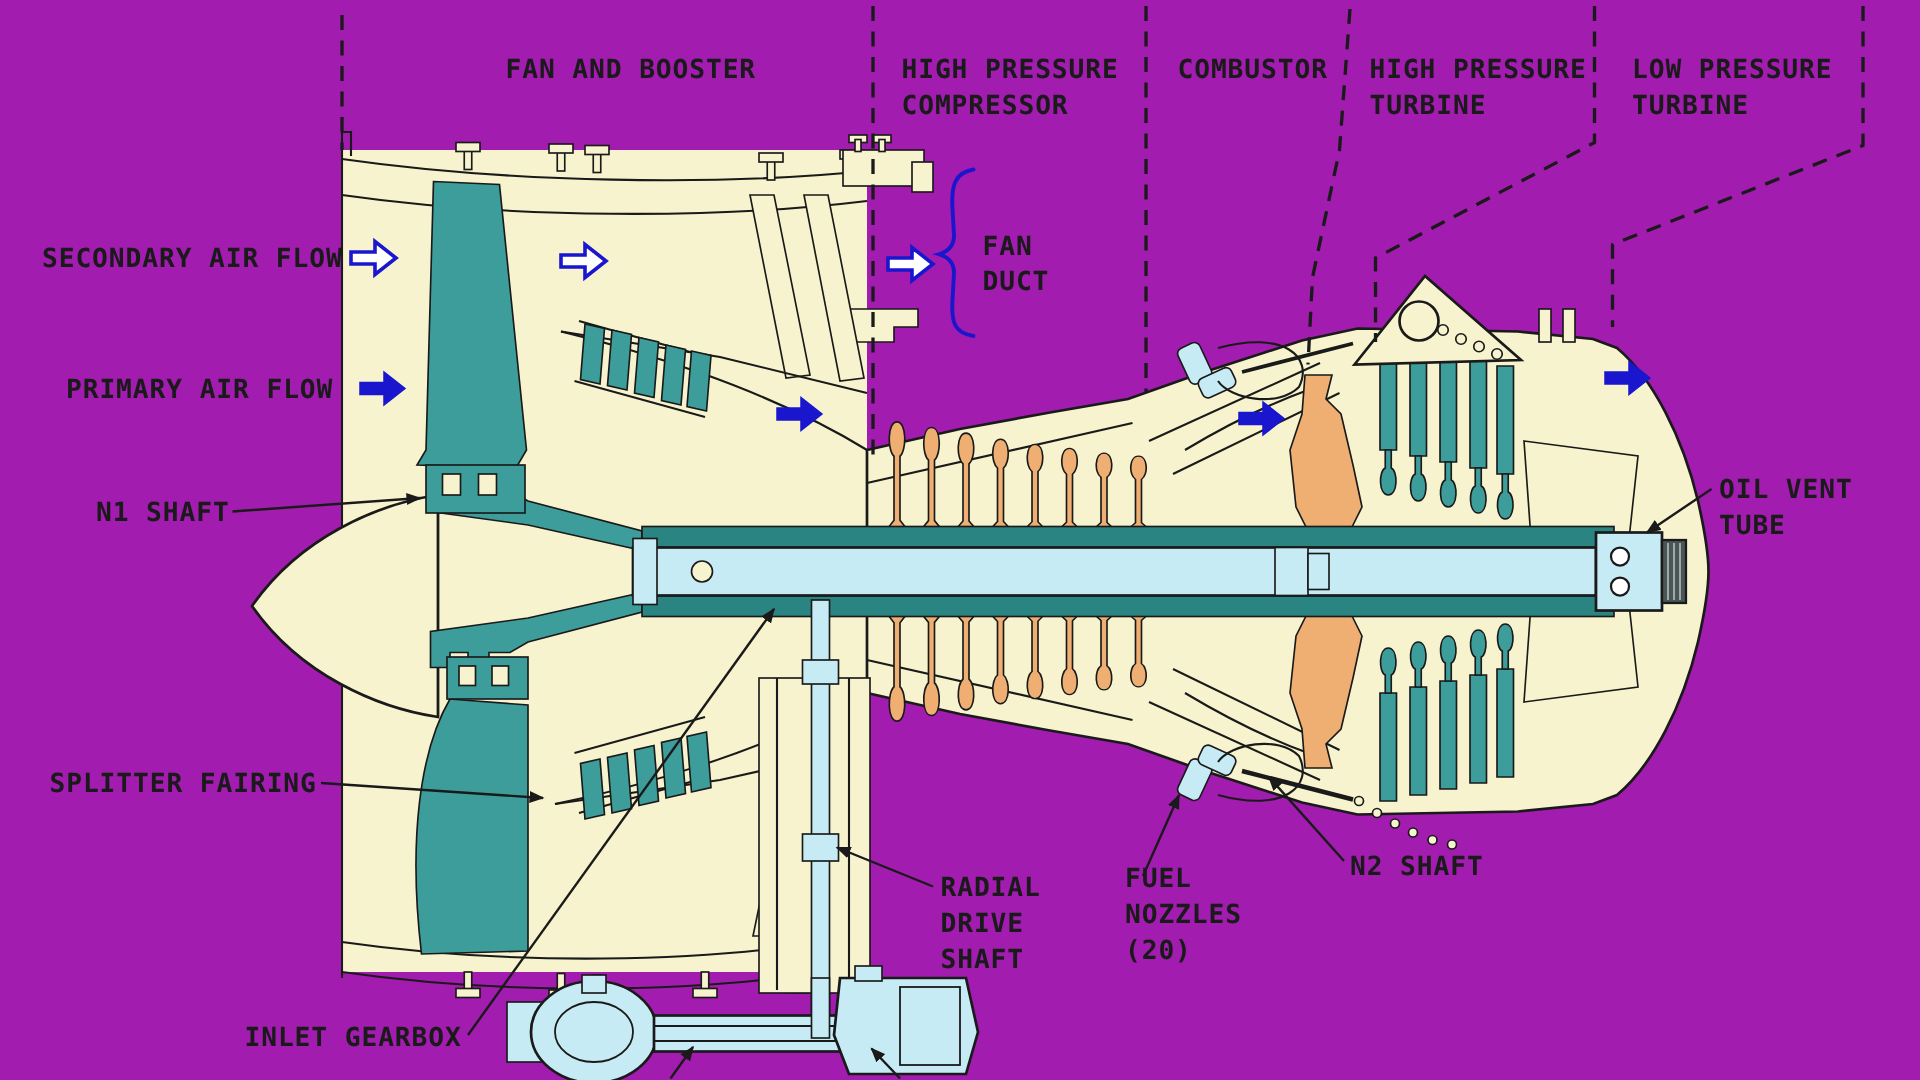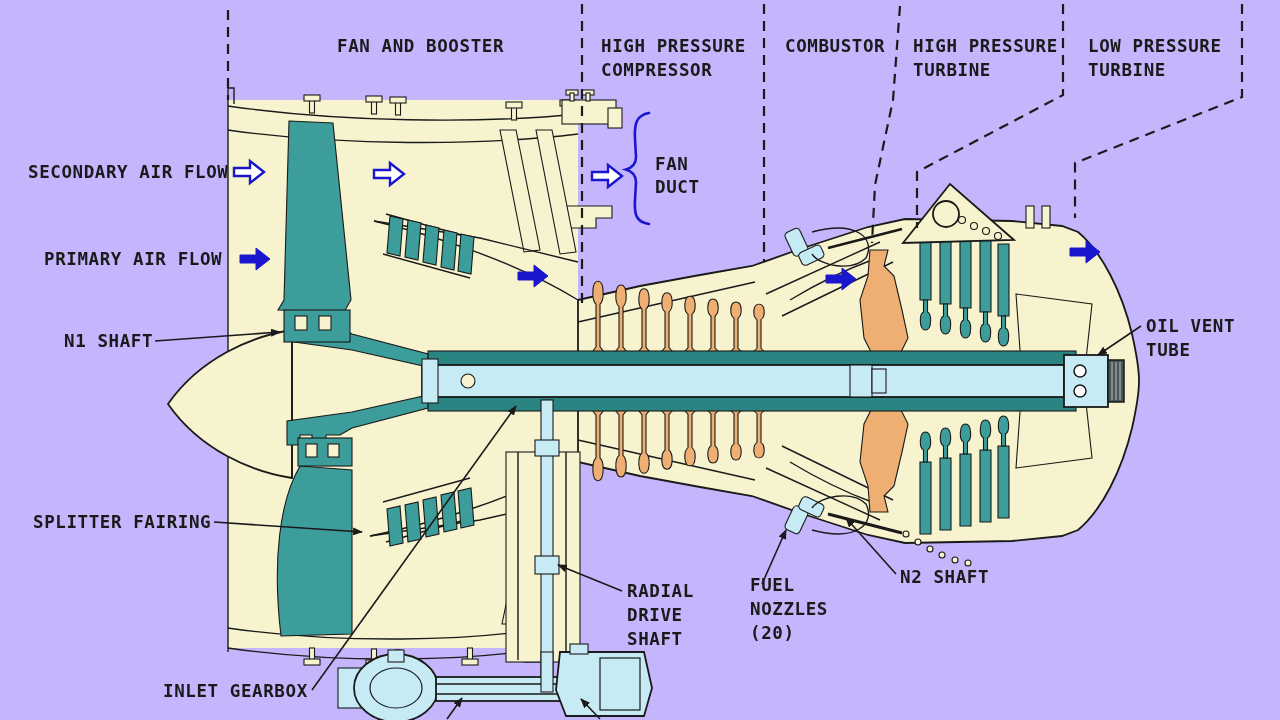--- a/index.html
+++ b/index.html
@@ -1,16 +1,16 @@
 <!DOCTYPE html>
 <html style="--casing-cream: #F6F3CE; --blade-teal: #3D9D9B; --shaft-dark-teal: #2A8482; --compressor-orange: #EFAF72; --component-light-blue: #C7EBF5; --flow-arrow-blue: #1A16CE; --outline-black: #1A1A1A; --background-white: #FFFFFF;"><head>
 <meta charset="utf-8">
 <style>
   html,body{margin:0;padding:0;background:#fff;}
-  #stage{position:relative;width:1280px;height:720px;background:#c4b5fd;overflow:hidden;
+  #stage{position:relative;width:1280px;height:720px;background:#a21caf;overflow:hidden;
          font-family:"DejaVu Sans Mono",monospace;}
   svg{position:absolute;left:0;top:0;}
   .lbl{font:bold 17.5px "DejaVu Sans Mono",monospace;letter-spacing:.6px;fill:#1a1a1a;}
   .cream{fill:var(--casing-cream,#F6F3CE);}
   .teal{fill:var(--blade-teal,#3D9D9B);}
   .dteal{fill:var(--shaft-dark-teal,#2A8482);}
   .orange{fill:var(--compressor-orange,#EFAF72);}
   .lblue{fill:var(--component-light-blue,#C7EBF5);}
   .ol{stroke:var(--outline-black,#1a1a1a);stroke-width:1.8;}
   .ol1{stroke:var(--outline-black,#1a1a1a);stroke-width:1.1;}

